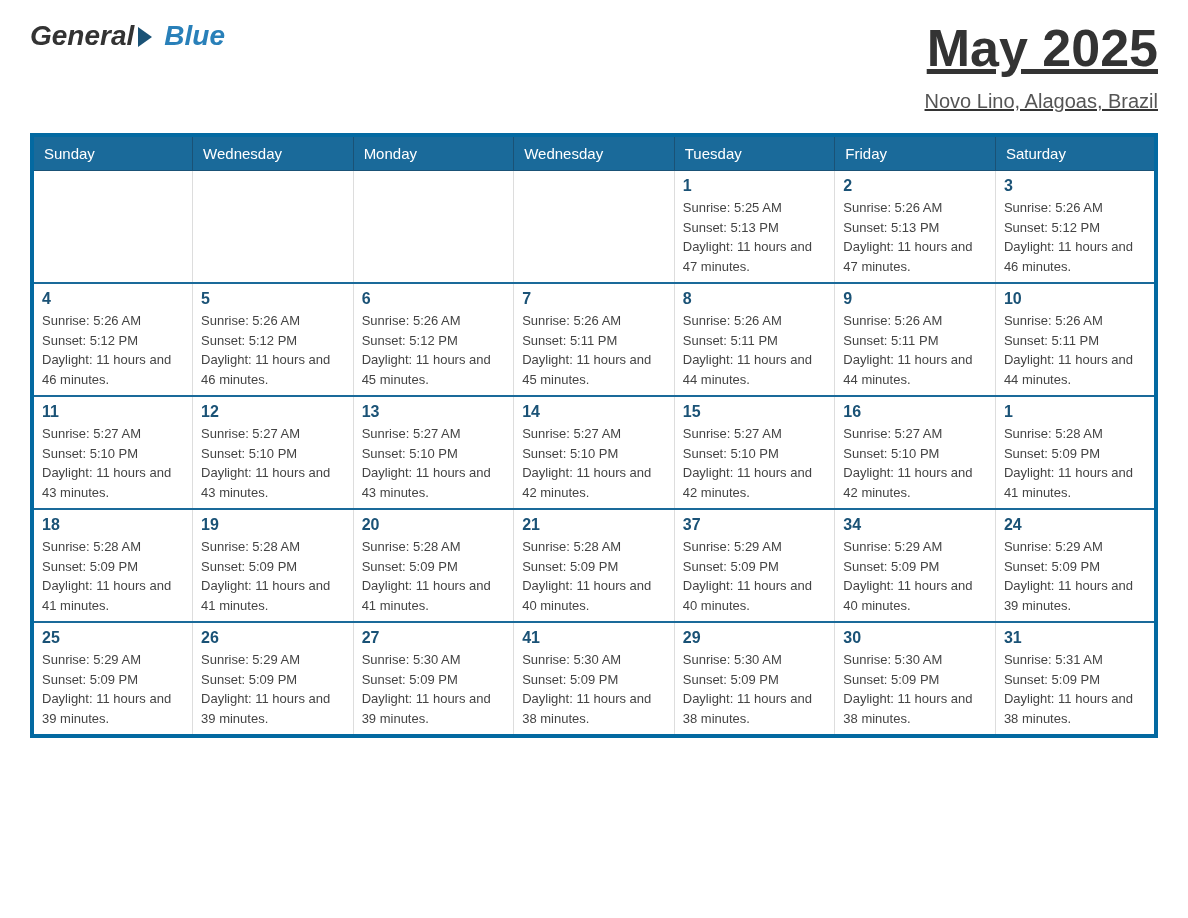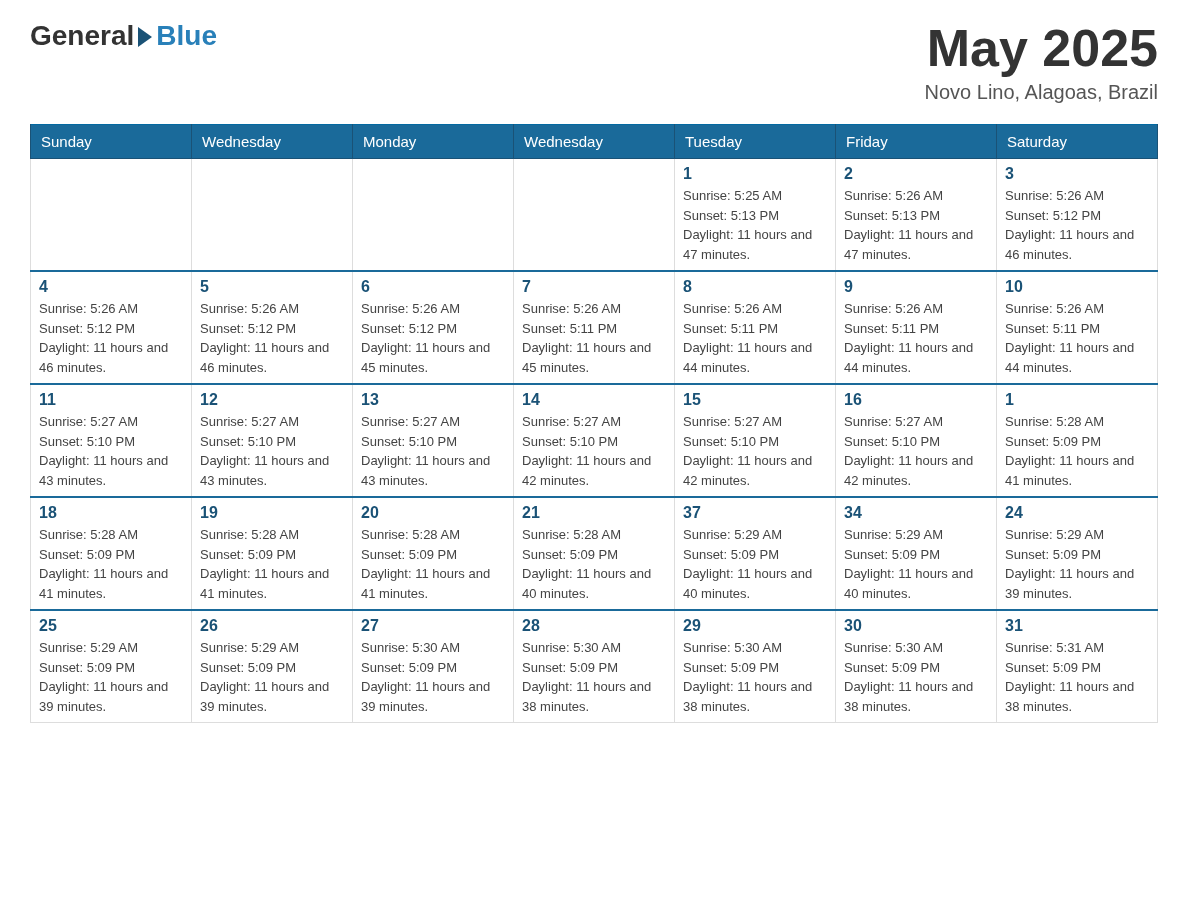--- a/index.html
+++ b/index.html
@@ -14,20 +14,21 @@
     .header {
       display: flex;
       justify-content: space-between;
       align-items: flex-start;
       margin-bottom: 20px;
     }
     .logo {
       display: flex;
       flex-direction: column;
       align-items: flex-start;
+      font-style: italic;
     }
     .logo-top {
       display: flex;
       align-items: center;
     }
     .logo-general {
       font-size: 28px;
       font-weight: bold;
       color: #333;
     }
@@ -37,40 +38,41 @@
       border-left: 14px solid #1a5276;
       border-top: 10px solid transparent;
       border-bottom: 10px solid transparent;
       margin-left: 4px;
       margin-top: 2px;
     }
     .logo-blue {
       font-size: 28px;
       font-weight: bold;
       color: #2980b9;
-      margin-left: 4px;
+      margin-left: 12px;
     }
     .header-right {
       text-align: right;
+      text-decoration: underline;
     }
     .month-year {
       font-size: 52px;
       font-weight: bold;
       color: #333;
       line-height: 1.1;
     }
     .location {
       font-size: 20px;
       color: #555;
-      margin-top: 4px;
+      margin-top: 13px;
     }
     .calendar {
       width: 100%;
       border-collapse: collapse;
-      border: 1px solid #0369a1;
+      border: 4px solid #0369a1;
     }
     .calendar th {
       background-color: #1a6a9a;
       color: #fff;
       font-size: 15px;
       font-weight: normal;
       padding: 8px 10px;
       text-align: left;
       border: 1px solid #1a5276;
     }
@@ -250,21 +252,21 @@
         </td>
         <td>
           <span class="day-number">26</span>
           <div class="day-info">Sunrise: 5:29 AM<br>Sunset: 5:09 PM<br>Daylight: 11 hours and 39 minutes.</div>
         </td>
         <td>
           <span class="day-number">27</span>
           <div class="day-info">Sunrise: 5:30 AM<br>Sunset: 5:09 PM<br>Daylight: 11 hours and 39 minutes.</div>
         </td>
         <td>
-          <span class="day-number">28</span>
+          <span class="day-number">41</span>
           <div class="day-info">Sunrise: 5:30 AM<br>Sunset: 5:09 PM<br>Daylight: 11 hours and 38 minutes.</div>
         </td>
         <td>
           <span class="day-number">29</span>
           <div class="day-info">Sunrise: 5:30 AM<br>Sunset: 5:09 PM<br>Daylight: 11 hours and 38 minutes.</div>
         </td>
         <td>
           <span class="day-number">30</span>
           <div class="day-info">Sunrise: 5:30 AM<br>Sunset: 5:09 PM<br>Daylight: 11 hours and 38 minutes.</div>
         </td>

